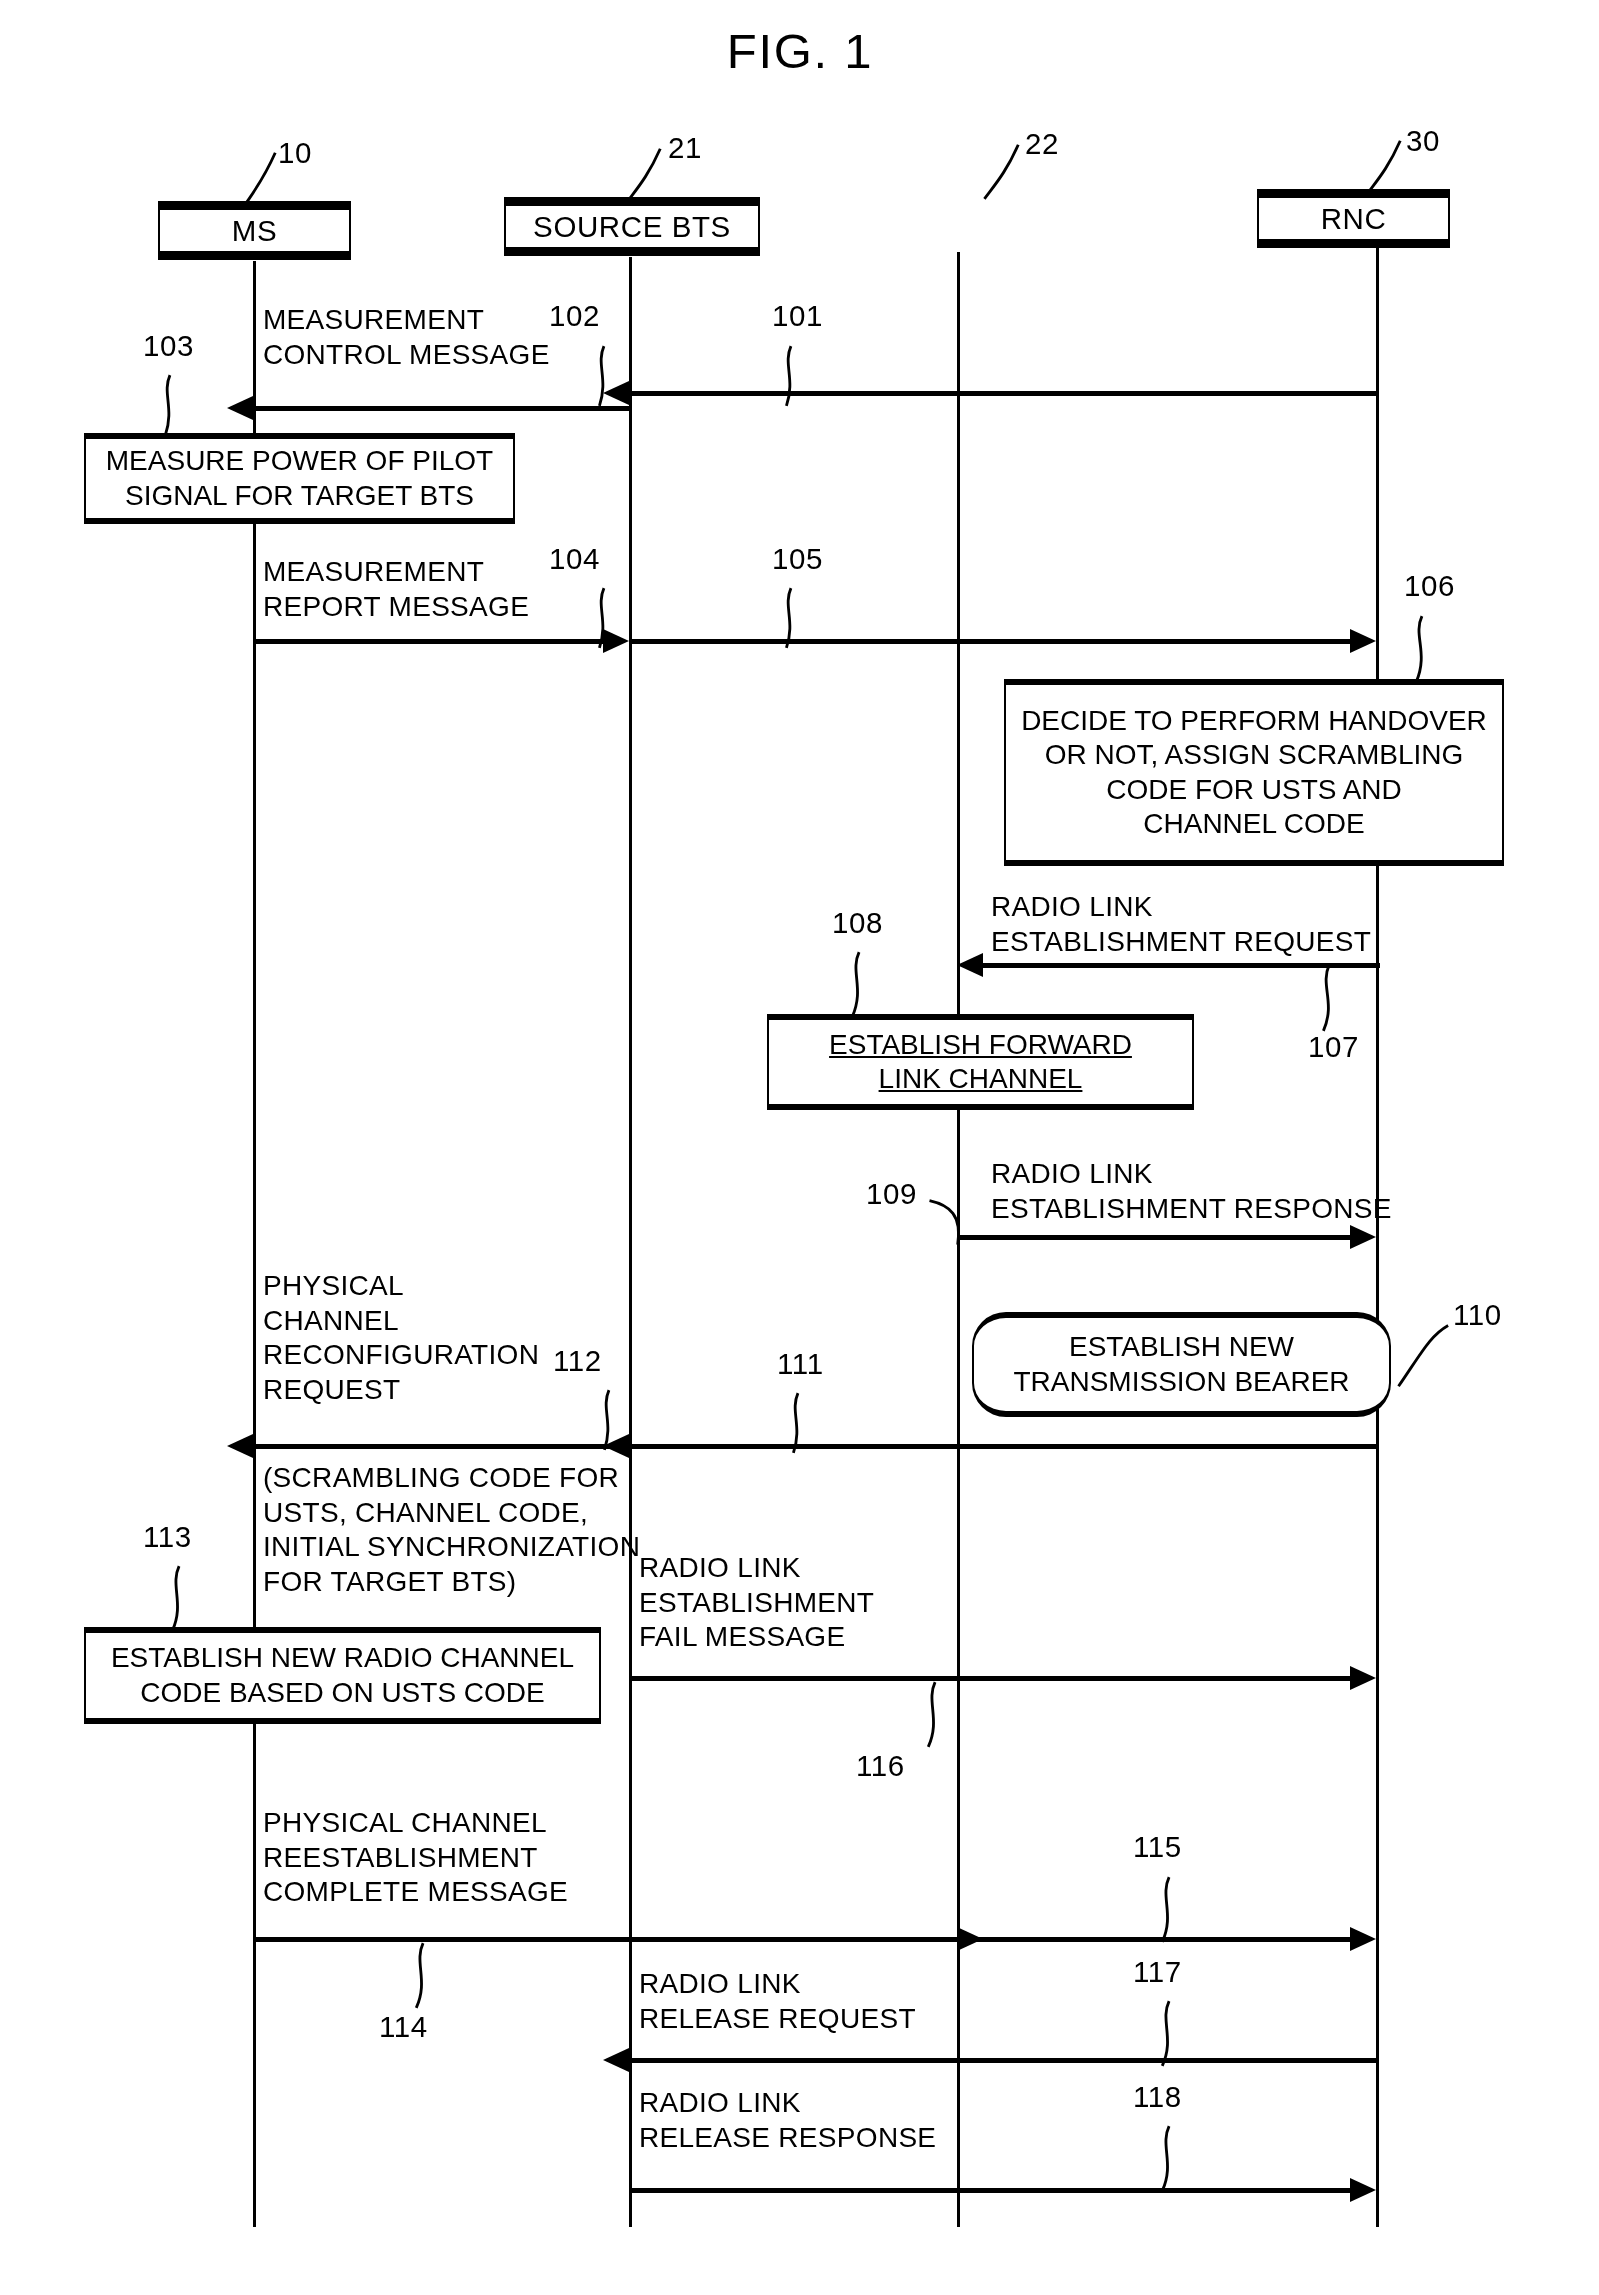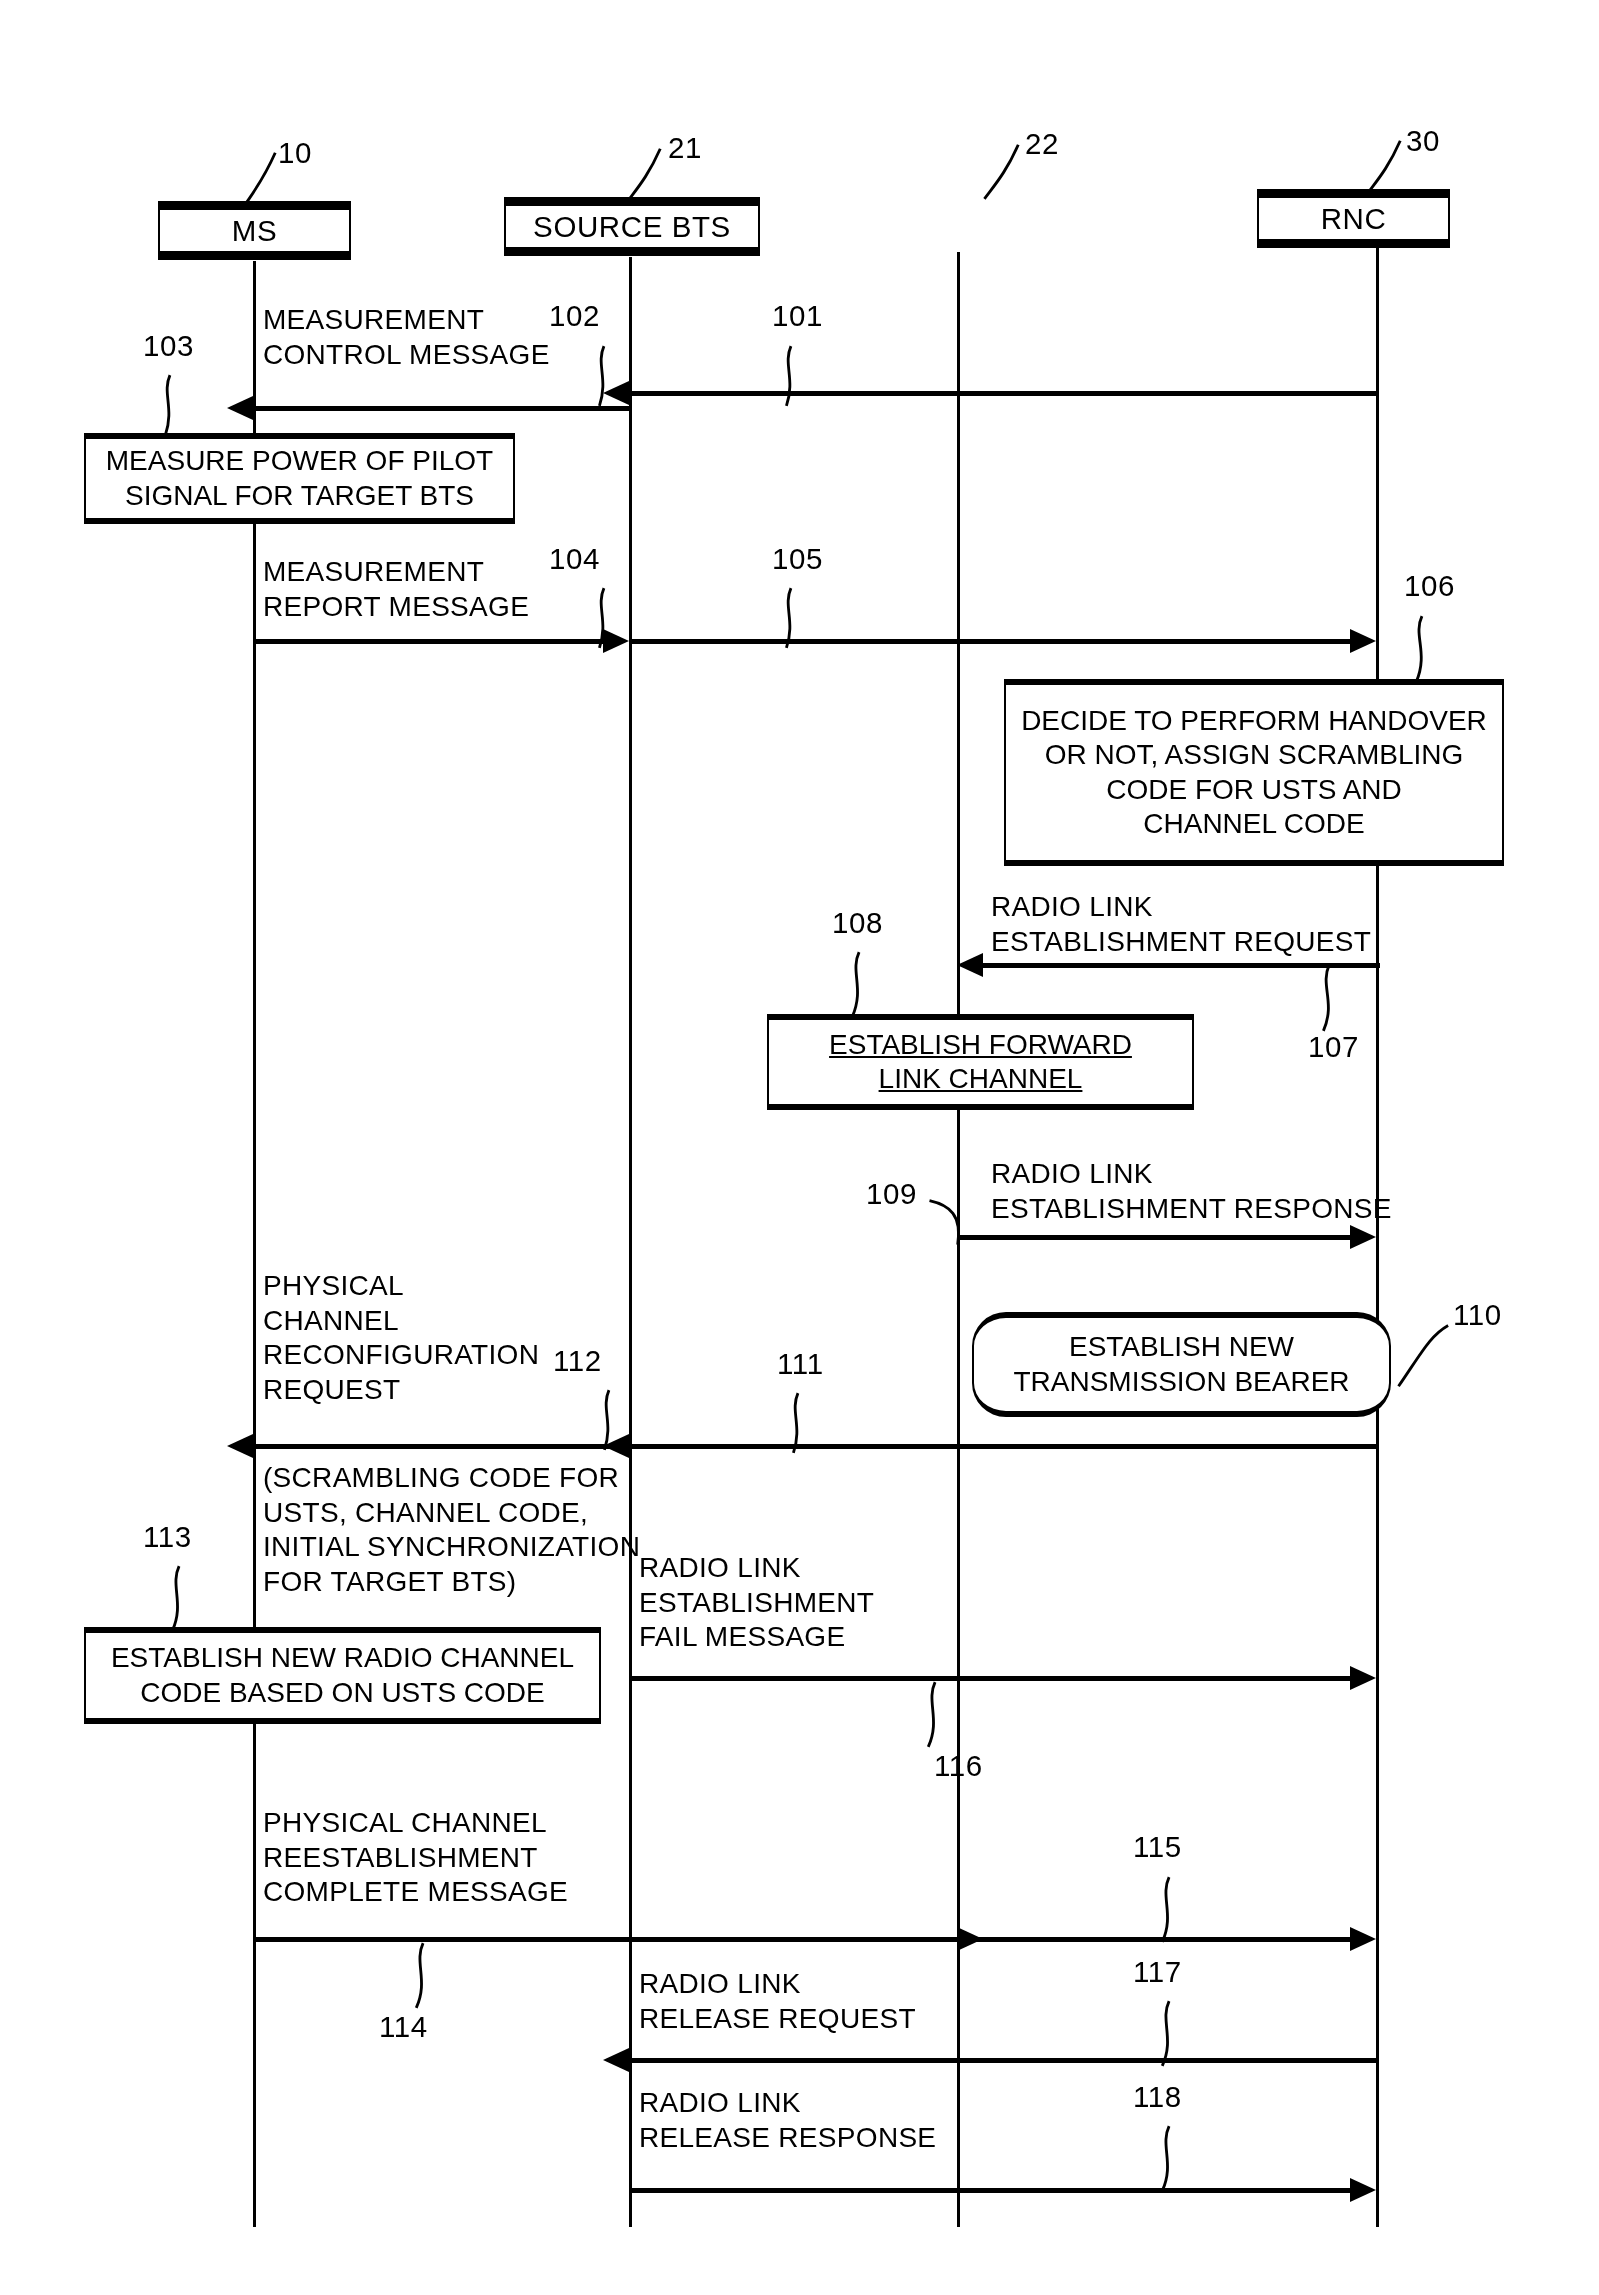--- a/index.html
+++ b/index.html
@@ -118,20 +118,21 @@
     letter-spacing: 0.3px;
     white-space: nowrap;
   }
   .msg-label div { white-space: nowrap; }
 </style>
 </head>
 <body>
 
 <div id="page">
 
+  <div id="fig-title">FIG. 1</div>
 
   <div class="actor-box" style="left:158px; top:201px; width:193px; height:59px;">
     <span>MS</span>
   </div>
   <div class="actor-box" style="left:504px; top:197px; width:256px; height:59px;">
     <span>SOURCE BTS</span>
   </div>
   <div class="actor-box" style="left:1257px; top:189px; width:193px; height:59px;">
     <span>RNC</span>
   </div>
@@ -286,21 +287,21 @@
   <div class="msg-line" style="left:629px; top:1676px; width:721px;"></div>
   <div class="arrowhead right" style="left:1350px; top:1666px;"></div>
   <div class="msg-label" style="left:639px; top:1551px;">
     <div>RADIO LINK</div>
     <div>ESTABLISHMENT</div>
     <div>FAIL MESSAGE</div>
   </div>
   <svg class="leader" style="left:909px; top:1681px; width:51px; height:67px;" viewBox="0 0 90 118">
     <path d="M 46 2 C 30 36, 56 68, 34 116"></path>
   </svg>
-  <div class="refnum" style="left:934px; top:1749px;">116</div>
+  <div class="refnum" style="left:856px; top:1749px;">116</div>
 
   <div class="proc-box" style="left:84px; top:1627px; width:517px; height:97px;">
     <div>ESTABLISH NEW RADIO CHANNEL</div>
     <div>CODE BASED ON USTS CODE</div>
   </div>
   <svg class="leader" style="left:153px; top:1565px; width:51px; height:67px;" viewBox="0 0 90 118">
     <path d="M 46 2 C 30 36, 56 68, 34 116"></path>
   </svg>
   <div class="refnum" style="left:143px; top:1520px;">113</div>
 

